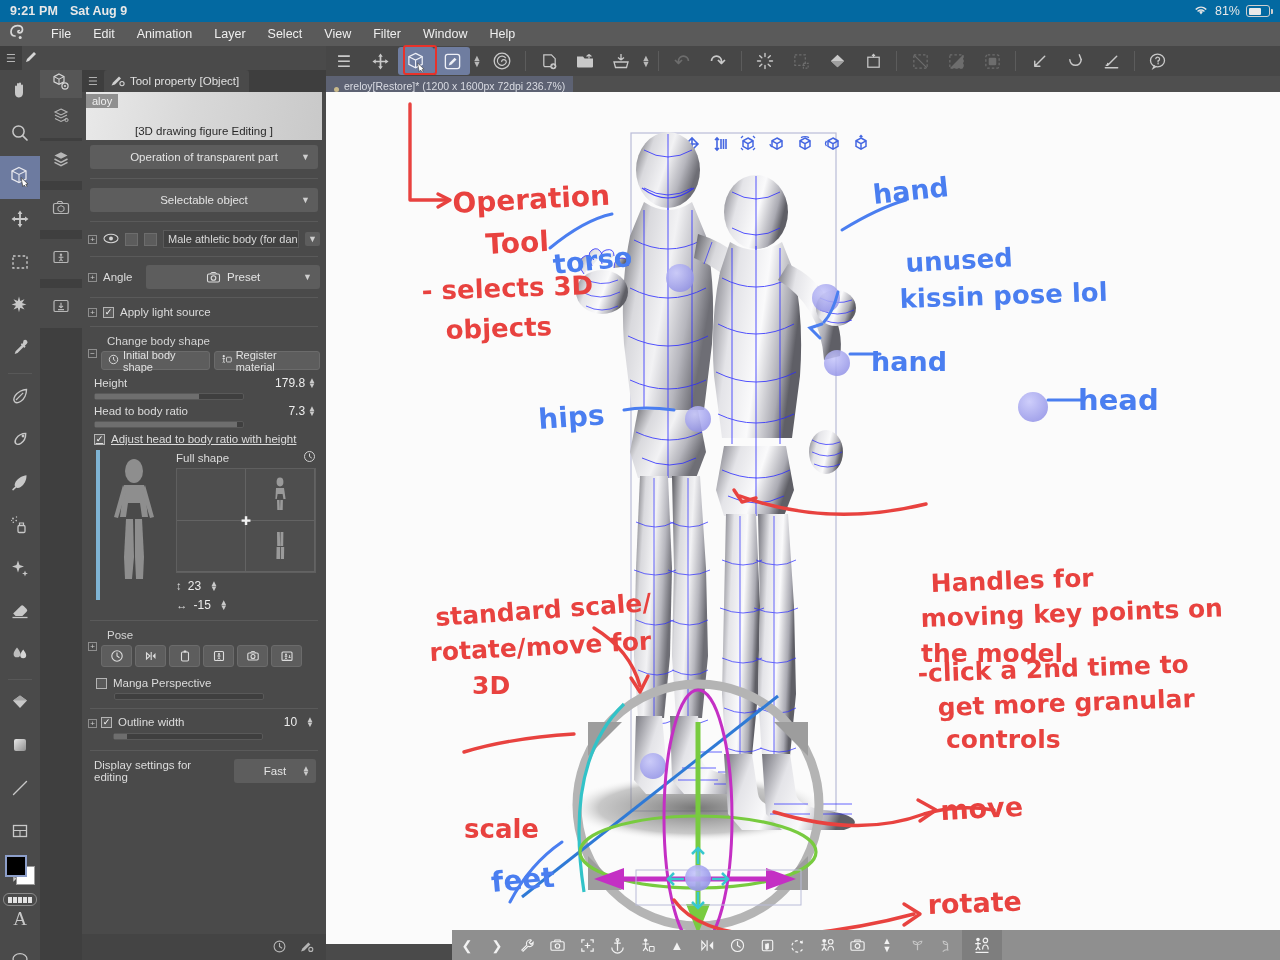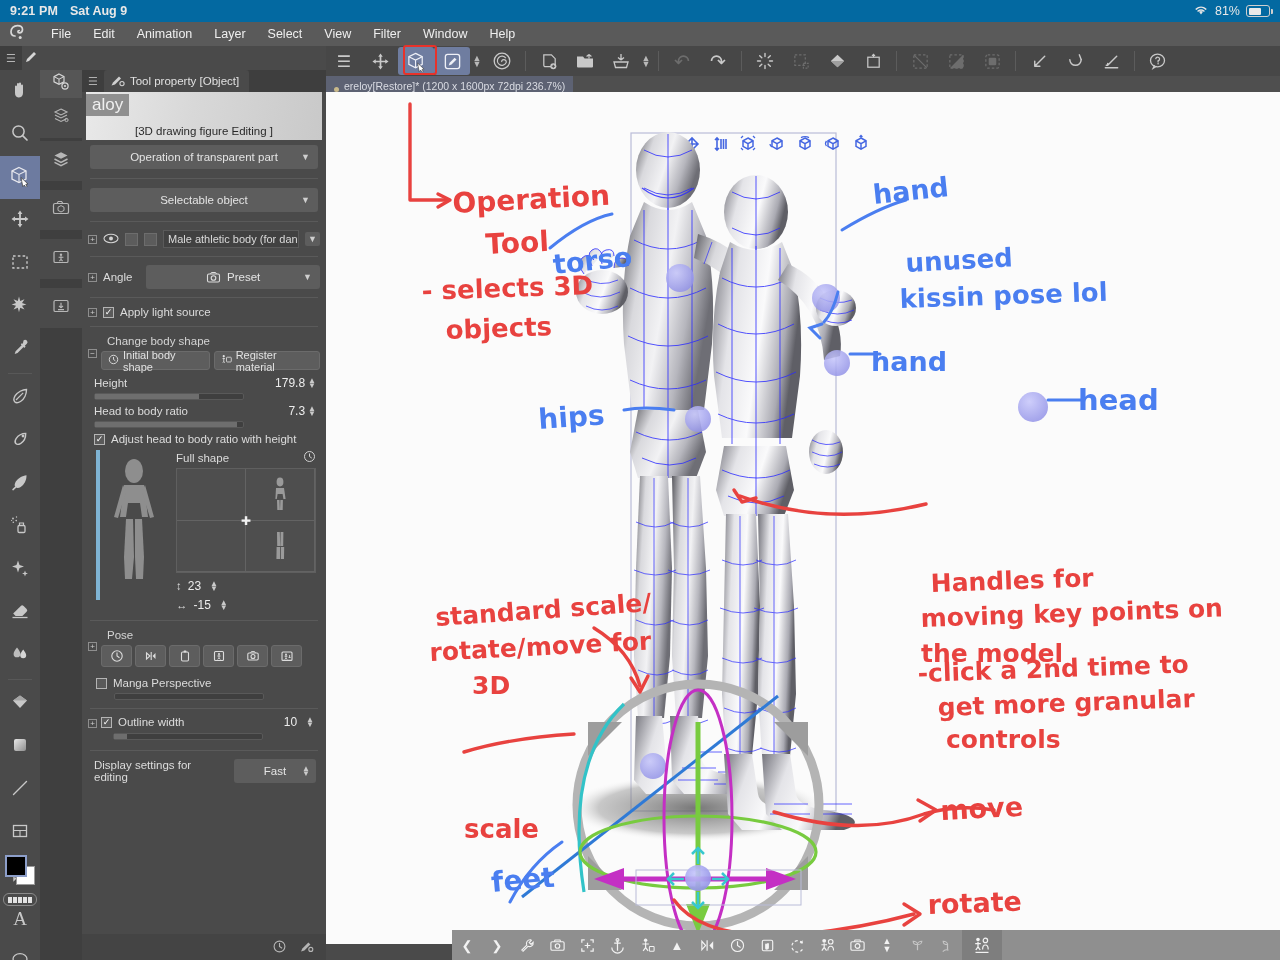--- a/index.html
+++ b/index.html
@@ -80,21 +80,21 @@
     background:#4a4a4a; color:#dcdcdc; font-size:11.5px; }
   #prop-title { height:22px; background:#3e3e3e; display:flex; align-items:center;
     padding-left:4px; }
   #prop-title .tab { background:#4a4a4a; height:22px; display:flex;
     align-items:center; padding:0 10px 0 6px; gap:5px; font-size:11.5px;
     color:#e0e0e0; border-top-left-radius:3px; border-top-right-radius:3px;}
   #prop-hero { position:relative; height:48px; margin:0 4px;
     background:linear-gradient(100deg,#e9e9e9 0%,#d8d8d8 45%,#c9c9c9 100%);
     overflow:hidden;}
   #prop-hero .chip { position:absolute; left:0; top:2px; background:#8f8f8f;
-    color:#efefef; font-size:17px; padding:1px 6px; }
+    color:#efefef; font-size:11px; padding:1px 6px; }
   #prop-hero .cap { position:absolute; left:0; right:0; bottom:3px;
     text-align:center; color:#2a2a2a; font-size:11.5px;}
   .p-row { padding:5px 8px; }
   .p-dd { background:#5d5d5d; border-radius:3px; height:24px; display:flex;
     align-items:center; justify-content:center; position:relative; color:#e4e4e4;
     font-size:11.5px; }
   .p-dd .chev { position:absolute; right:8px; font-size:9px; color:#cfcfcf;}
   .p-hr { height:1px; background:#5a5a5a; margin:4px 8px; }
   .p-line { display:flex; align-items:center; gap:6px; padding:3px 6px;
     font-size:11.5px; }
@@ -513,21 +513,21 @@
     <div style="display:flex;align-items:center;">
       <span style="flex:1">Head to body ratio</span>
       <span class="valnum">7.3</span>
       <span class="spin">▲<br>▼</span>
     </div>
     <div class="slider" style="width:150px;">
         <i style="width:96%"></i>
       </div>
   </div>
 
-  <div class="p-line" style="padding:5px 12px;">
+  <div class="p-line" style="padding:5px 12px;text-decoration:underline;">
     <span class="cb on"></span>
     <span>Adjust head to body ratio with height</span>
   </div>
 
   <div style="display:flex;gap:8px;padding:0 10px 0 14px;">
     <div id="bodyfig">
       <svg width="56" height="140" viewBox="0 0 56 140">
         <ellipse cx="28" cy="16" rx="9" ry="12" fill="#8e8e8e"></ellipse>
         <path d="M18 30h20l4 32h-6l-2 -14h-12l-2 14h-6z" fill="#8e8e8e"></path>
         <path d="M17 30 8 62l4 1 8-26z" fill="#8e8e8e"></path>

